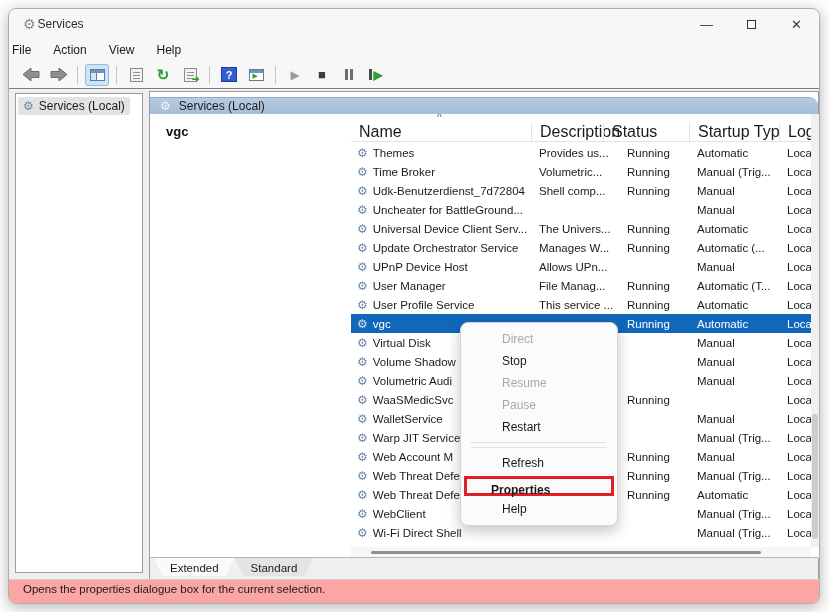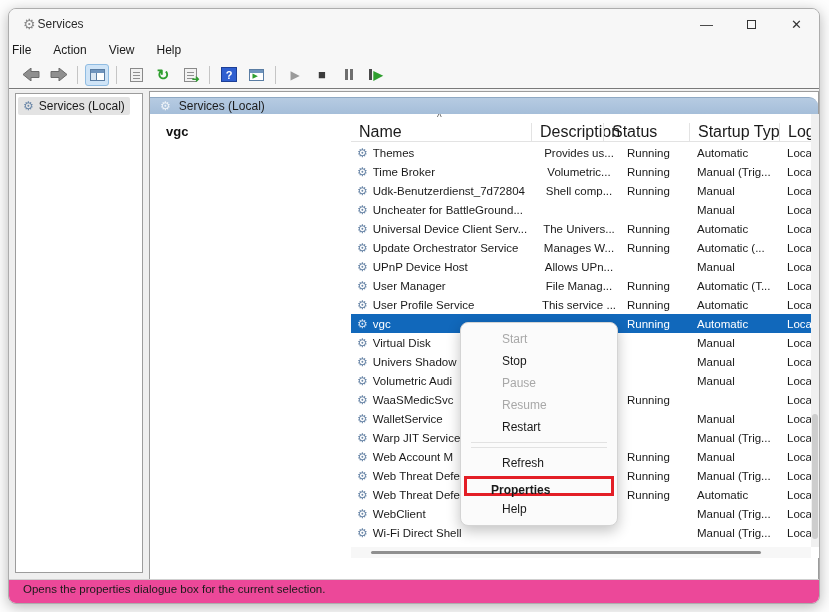--- a/index.html
+++ b/index.html
@@ -59,35 +59,35 @@
   .lv-header { position:absolute; left:0; top:0; width:460px; height:28px; background:#fff; border-bottom:1px solid #e3e3e3; }
   .lv-col { position:absolute; top:9px; font-size:16px; color:#1a1a1a; white-space:nowrap; overflow:hidden; border-left:1px solid #e3e3e3; padding-left:8px; height:19px; }
   .lv-col.first { border-left:none; }
   .sort-chevron { position:absolute; left:86px; top:-2px; font-size:10px; color:#555; }
   .lv-rows { position:absolute; left:0; top:29px; width:460px; }
   .row { position:relative; height:19px; display:flex; align-items:center; font-size:11.5px; color:#1a1a1a; white-space:nowrap; }
   .row.selected { background:#1168bb; color:#fff; }
   .row.selected .gear { color:#cfe0f2; }
   .cell { overflow:hidden; white-space:nowrap; flex:none; }
   .c-name { width:180px; padding-left:6px; display:flex; align-items:center; gap:5px; }
-  .c-desc { width:88px; padding-left:8px;text-align:center; }
+  .c-desc { width:88px; padding-left:8px; }
   .c-status { width:70px; padding-left:8px; }
   .c-startup { width:90px; padding-left:8px; }
   .c-logon { width:32px; padding-left:8px; }
   
   .v-scroll { position:absolute; right:0; top:0; width:8px; height:433px; background:#f0f0f0; }
   .v-thumb { position:absolute; right:1px; top:300px; width:6px; height:125px; background:#cdcdcd; border-radius:3px; }
   .h-scroll { position:absolute; left:0; bottom:0; width:460px; height:11px; background:#f7f7f7; }
   .h-thumb { position:absolute; left:20px; top:4px; width:390px; height:3px; background:#8f8f8f; border-radius:2px; }
   
   .tab-strip { position:absolute; left:0; bottom:0; right:0; height:22px; background:#efefef; border-top:1px solid #b5b5b5; display:flex; padding-left:4px; }
   .view-tab { height:18px; padding:1px 16px 0; font-size:11.5px; color:#1a1a1a; background:#e4e4e4; clip-path:polygon(0 0,100% 0,calc(100% - 9px) 100%,9px 100%); display:flex; align-items:center; }
   .view-tab.active { background:#fafafa; }
   
-  .statusbar { position:absolute; left:0; right:0; bottom:0; height:24px; background:#ec4899; border-top:1px solid #cfcfcf; display:flex; align-items:flex-start; padding:3px 13px 0 14px; font-size:11.5px; color:#1a1a1a; }
+  .statusbar { position:absolute; left:0; right:0; bottom:0; height:24px; background:#fca5a5; border-top:1px solid #cfcfcf; display:flex; align-items:flex-start; padding:3px 13px 0 14px; font-size:11.5px; color:#1a1a1a; }
   
   .context-menu { position:absolute; left:460px; top:322px; width:158px; background:#fbfbfb; border:1px solid #d4d4d4; border-radius:8px; box-shadow:0 5px 14px rgba(0,0,0,.24); padding:5px 0; z-index:50; }
   .menu-item { position:relative; height:22px; line-height:22px; padding-left:41px; font-size:12px; color:#1a1a1a; }
   .menu-item.disabled { color:#a8a8a8; }
   .menu-item.bold { font-weight:bold; }
   .menu-item.separator { height:1px; line-height:1px; background:#e2e2e2; margin:4px 10px; padding:0; }
   .menu-item.red-box { border:3px solid #e31e26; margin:2px 3px; height:20px; line-height:22px; padding-left:24px; }
   .submenu-arrow { position:absolute; right:13px; top:0; font-size:13px; color:#444; }
 </style>
 </head>
@@ -317,21 +317,21 @@
             </span>
             <span class="cell c-desc"></span>
             <span class="cell c-status"></span>
             <span class="cell c-startup">Manual</span>
             <span class="cell c-logon">Loca</span>
           </div>
 
           <div class="row">
             <span class="cell c-name">
               <span class="gear">⚙</span>
-              <span>Univers Shadow</span>
+              <span>Volume Shadow</span>
             </span>
             <span class="cell c-desc"></span>
             <span class="cell c-status"></span>
             <span class="cell c-startup">Manual</span>
             <span class="cell c-logon">Loca</span>
           </div>
 
           <div class="row">
             <span class="cell c-name">
               <span class="gear">⚙</span>
@@ -433,47 +433,58 @@
 
       </div>
       <div class="v-scroll">
           <div class="v-thumb"></div>
         </div>
       <div class="h-scroll">
           <div class="h-thumb"></div>
         </div>
     </div>
 
+    <div class="tab-strip">
+
+        <div class="view-tab active">
+          <span>Extended</span>
+        </div>
+
+        <div class="view-tab">
+          <span>Standard</span>
+        </div>
+
+    </div>
   </div>
 
   <div class="statusbar">
     <span>Opens the properties dialogue box for the current selection.</span>
   </div>
 
 </div>
 
 <div class="context-menu">
 
     <div class="menu-item disabled">
-      <span>Start</span>
+      <span>Direct</span>
       <span class="submenu-arrow"></span>
     </div>
 
     <div class="menu-item">
       <span>Stop</span>
       <span class="submenu-arrow"></span>
     </div>
 
     <div class="menu-item disabled">
+      <span>Resume</span>
+      <span class="submenu-arrow"></span>
+    </div>
+
+    <div class="menu-item disabled">
       <span>Pause</span>
-      <span class="submenu-arrow"></span>
-    </div>
-
-    <div class="menu-item disabled">
-      <span>Resume</span>
       <span class="submenu-arrow"></span>
     </div>
 
     <div class="menu-item">
       <span>Restart</span>
       <span class="submenu-arrow"></span>
     </div>
 
     <div class="menu-item separator">
       <span></span>

